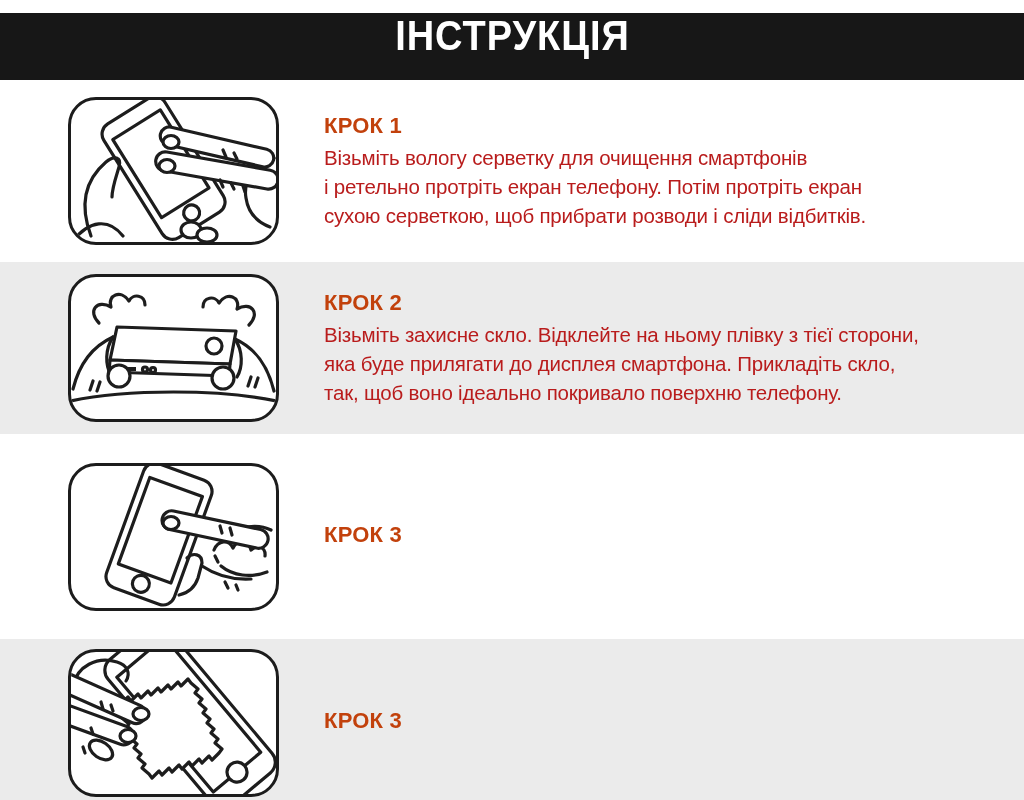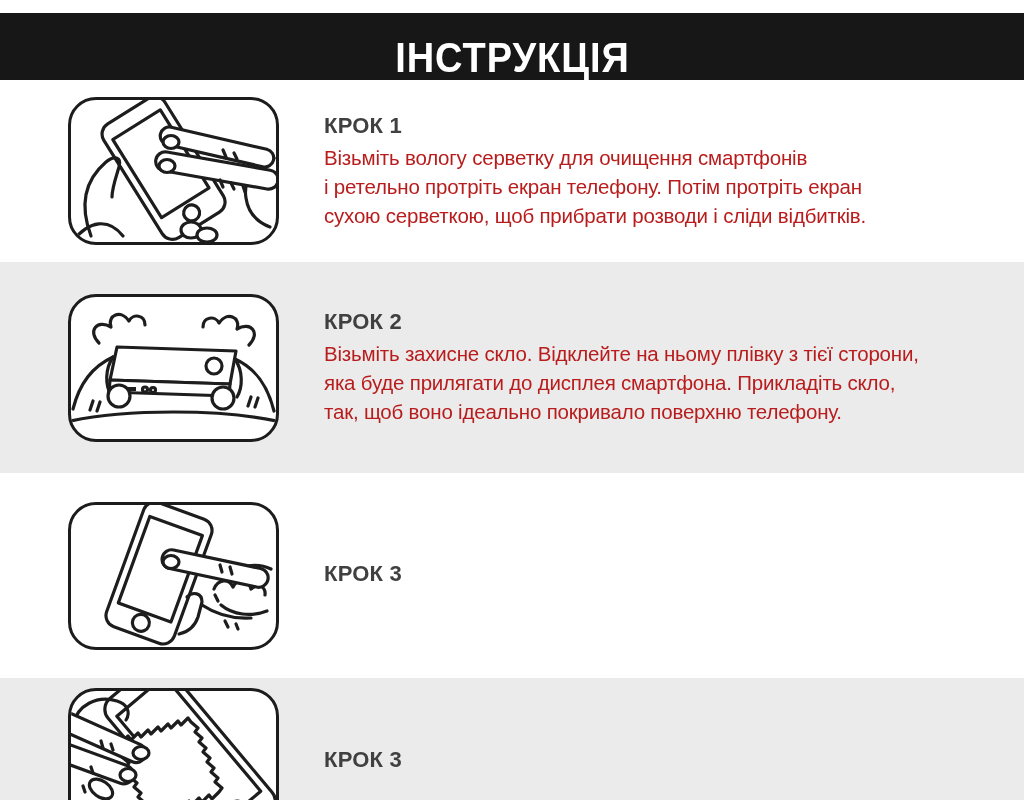--- a/index.html
+++ b/index.html
@@ -3,42 +3,42 @@
 <meta charset="utf-8">
 <style>
   html,body{margin:0;padding:0;}
   body{
     width:1024px;height:800px;background:#ffffff;
     font-family:"Liberation Sans", sans-serif;
     overflow:hidden;
   }
   .banner{
     margin-top:13px;height:67px;background:#171717;
-    display:flex;align-items:flex-end;justify-content:center;
+    display:flex;align-items:flex-start;justify-content:center;
   }
   .banner h1{
     margin:0;color:#ffffff;font-size:40px;font-weight:bold;
     letter-spacing:1px;transform:scale(0.95,1.05);
   }
   .step{
     display:flex;align-items:center;padding-left:68px;box-sizing:border-box;
   }
   .s1{height:182px;background:#ffffff;}
-  .s2{height:211px;background:#ebebeb;}
+  .s2{height:172px;background:#ebebeb;}
   .s3{height:205px;background:#ffffff;}
   .s4{height:168px;background:#ebebeb;}
   .frame{
     width:205px;height:142px;flex:0 0 auto;
     border:3.5px solid #1c1c1c;border-radius:28px;
     background:#ffffff;overflow:hidden;
   }
   .frame svg{display:block;width:100%;height:100%;}
   .copy{margin-left:45px;}
   .copy h2{
-    margin:0 0 4px 0;font-size:22px;color:#404040;
+    margin:0 0 4px 0;font-size:22px;color:#c2410c;
     font-weight:bold;letter-spacing:0.2px;
   }
   .copy p{
     margin:0;font-size:20.5px;line-height:29px;color:#b91c1c;
     white-space:pre-line;letter-spacing:-0.2px;
   }
   .footer-space{height:15px;background:#ffffff;}
 </style>
 </head>
 <body>

